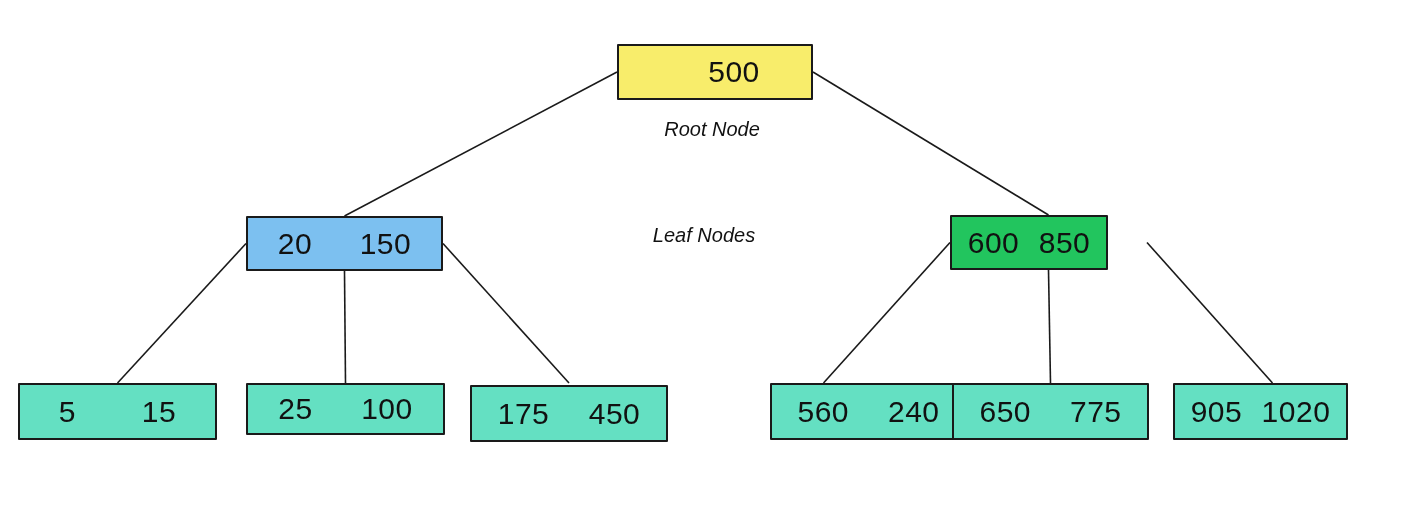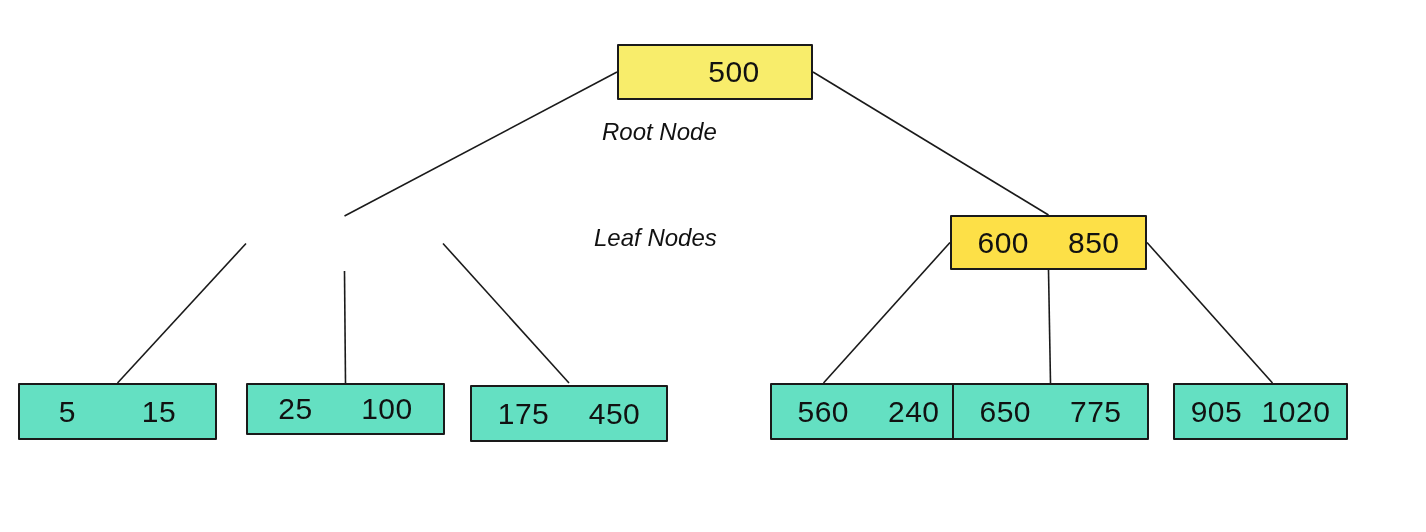--- a/index.html
+++ b/index.html
@@ -38,22 +38,22 @@
   }
   .node .val {
     font-size: 30px;
     line-height: 1;
     color: #111111;
     letter-spacing: 0.5px;
   }
   .tier-label {
     position: absolute;
     width: 220px;
-    text-align: left;
-    font-size: 24px;
+    text-align: center;
+    font-size: 20px;
     font-style: italic;
     color: #111111;
     z-index: 1;
   }
 </style>
 </head>
 <body>
 
 <div id="stage">
 
@@ -66,22 +66,26 @@
       <line x1="950" y1="242.5" x2="823.5" y2="383" stroke="#1a1a1a" stroke-width="1.6"></line>
       <line x1="1048.5" y1="270" x2="1050.5" y2="383" stroke="#1a1a1a" stroke-width="1.6"></line>
       <line x1="1147" y1="242.5" x2="1272.5" y2="383" stroke="#1a1a1a" stroke-width="1.6"></line>
     </svg>
 
   <div class="node single" style="left: 617px; top: 44px; width: 196px; height: 56px; background: rgb(248, 237, 107); padding-left: 44px;">
     <span class="val">500</span>
   </div>
   <div class="tier-label" style="left:602px; top:118px;">Root Node</div>
 
+  <div class="node" style="left: 246px; top: 216px; width: 197px; height: 55px; background: rgb(124, 192, 240);">
+    <span class="val">20</span>
+    <span class="val">150</span>
+  </div>
   <div class="tier-label" style="left:594px; top:224px;">Leaf Nodes</div>
-  <div class="node" style="left: 950px; top: 215px; width: 197px; height: 55px; background: #fde047;">
+  <div class="node" style="left: 950px; top: 215px; width: 158px; height: 55px; background: #22c55e;">
     <span class="val">600</span>
     <span class="val">850</span>
   </div>
 
   <div class="node" style="left: 18px; top: 383px; width: 199px; height: 57px; background: rgb(100, 224, 194);">
     <span class="val">5</span>
     <span class="val">15</span>
   </div>
   <div class="node" style="left: 246px; top: 383px; width: 199px; height: 52px; background: rgb(100, 224, 194);">
     <span class="val">25</span>

